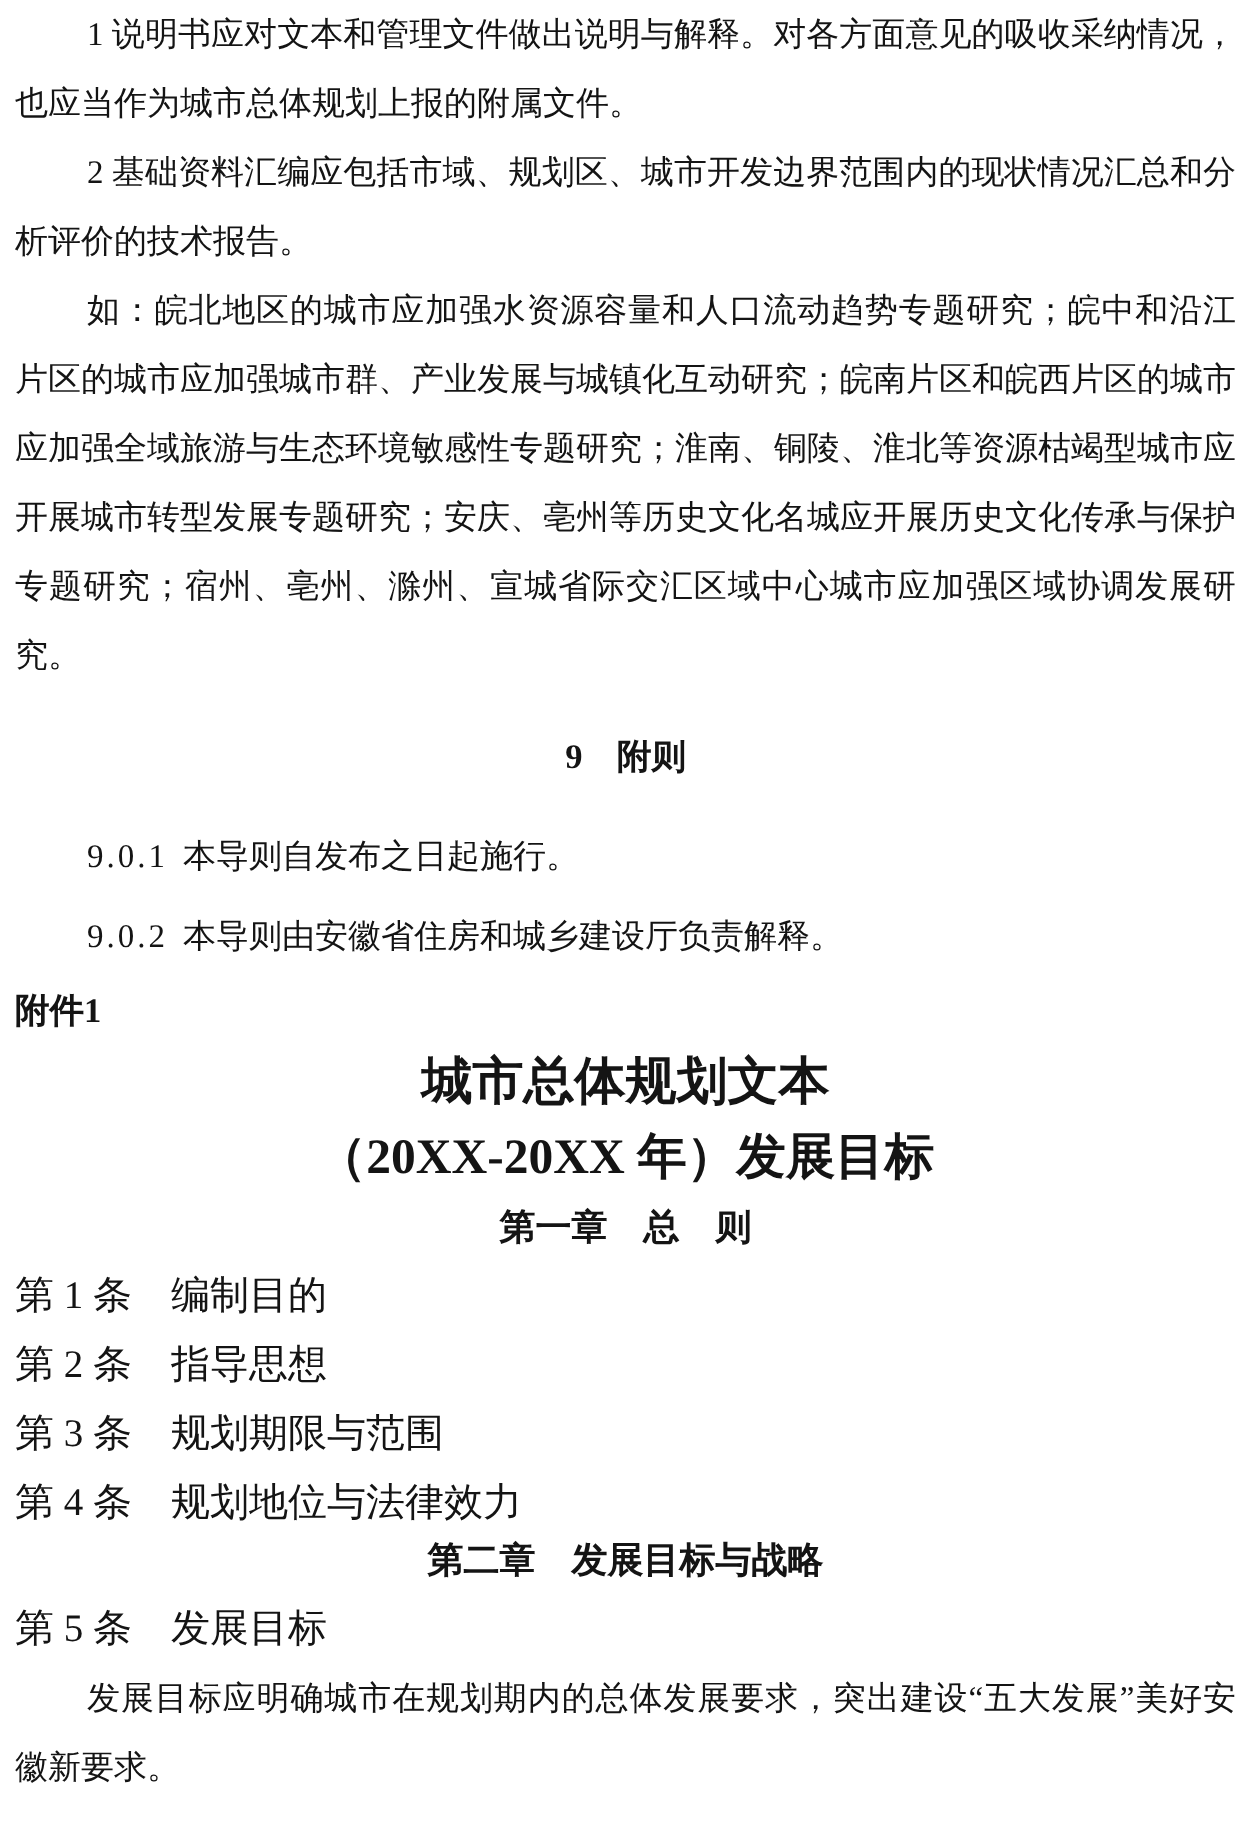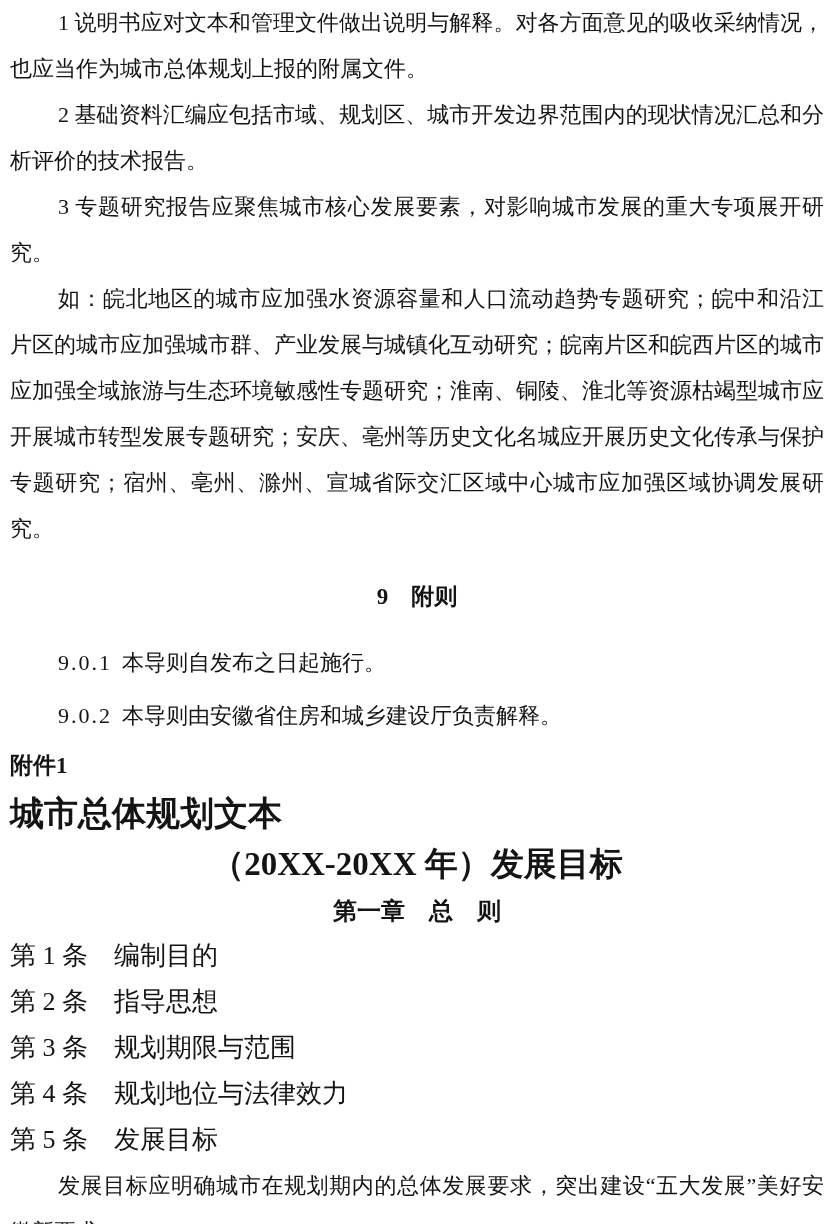--- a/index.html
+++ b/index.html
@@ -46,20 +46,21 @@
   }
   .attach-label {
     font-size: 23px;
     font-weight: bold;
     line-height: 46px;
     margin-top: 4px;
   }
   .doc-title {
     font-size: 34px;
     font-weight: bold;
+    text-align: center;
     line-height: 50px;
   }
   .doc-subtitle {
     font-size: 33px;
     font-weight: bold;
     text-align: center;
     line-height: 50px;
   }
   .chapter-heading {
     font-size: 24px;
@@ -75,21 +76,20 @@
 </style>
 </head>
 <body>
 
 <div class="page">
 
   <p class="body-par indent">1 说明书应对文本和管理文件做出说明与解释。对各方面意见的吸收采纳情况，也应当作为城市总体规划上报的附属文件。</p>
 
   <p class="body-par indent">2 基础资料汇编应包括市域、规划区、城市开发边界范围内的现状情况汇总和分析评价的技术报告。</p>
 
-  <p class="body-par indent">3 专题研究报告应聚焦城市核心发展要素，对影响城市发展的重大专项展开研究。</p>
 
   <p class="body-par indent">如：皖北地区的城市应加强水资源容量和人口流动趋势专题研究；皖中和沿江片区的城市应加强城市群、产业发展与城镇化互动研究；皖南片区和皖西片区的城市应加强全域旅游与生态环境敏感性专题研究；淮南、铜陵、淮北等资源枯竭型城市应开展城市转型发展专题研究；安庆、亳州等历史文化名城应开展历史文化传承与保护专题研究；宿州、亳州、滁州、宣城省际交汇区域中心城市应加强区域协调发展研究。</p>
 
   <p class="sec-heading">9　附则</p>
 
   <p class="clause clause-1">
     <span class="clause-num">9.0.1</span><span>本导则自发布之日起施行。</span>
   </p>
 
   <p class="clause clause-2">
@@ -102,18 +102,19 @@
 
   <p class="doc-subtitle">（20XX-20XX 年）发展目标</p>
 
   <p class="chapter-heading">第一章　总　则</p>
 
   <p class="toc-item">第 1 条　编制目的</p>
   <p class="toc-item">第 2 条　指导思想</p>
   <p class="toc-item">第 3 条　规划期限与范围</p>
   <p class="toc-item">第 4 条　规划地位与法律效力</p>
 
+  <p class="chapter-heading chapter-2">第二章　发展目标与战略</p>
 
   <p class="toc-item">第 5 条　发展目标</p>
 
   <p class="body-par indent">发展目标应明确城市在规划期内的总体发展要求，突出建设“五大发展”美好安徽新要求。</p>
 
 </div>
 
 </body></html>

